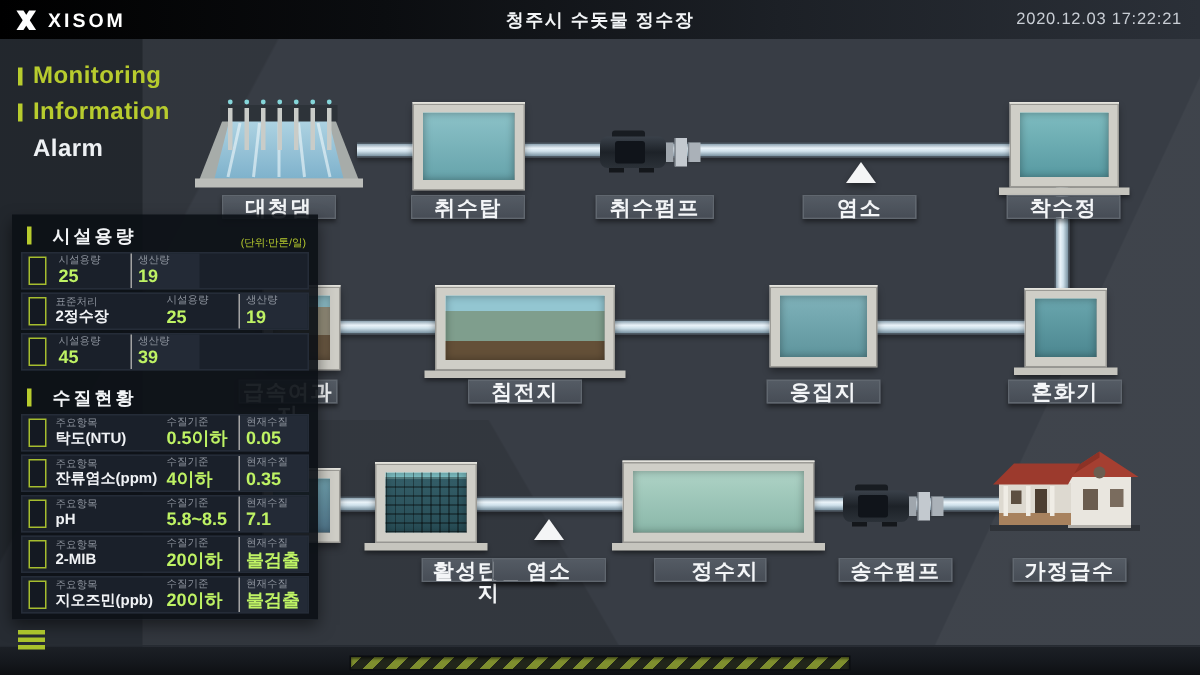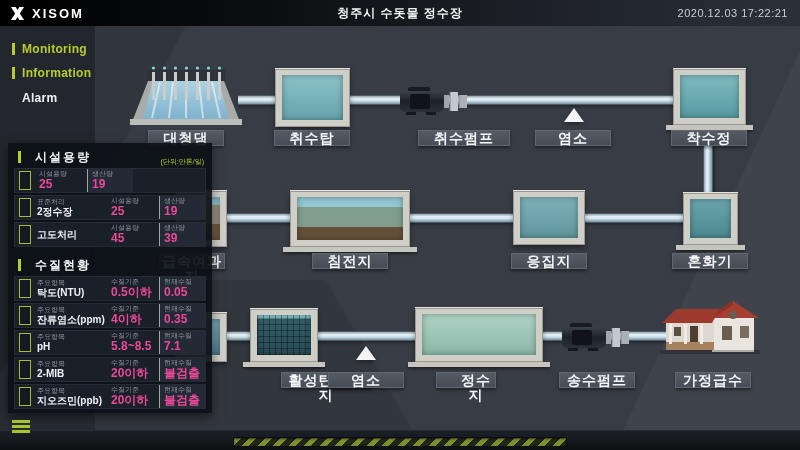--- a/index.html
+++ b/index.html
@@ -24,21 +24,21 @@
   .brand{display:flex;align-items:center;gap:7px;margin-left:10px;}
   .brand-name{color:#fff;font-weight:bold;font-size:13px;letter-spacing:2px;}
   .title{position:absolute;left:0;right:0;text-align:center;color:#f2f4f6;
     font-size:12px;font-weight:bold;letter-spacing:1px;}
   .datetime{position:absolute;right:12px;color:#c9ced5;font-size:11px;letter-spacing:.5px;}
 
   
   .side-item{position:absolute;left:12px;display:flex;align-items:center;gap:7px;z-index:25;cursor:pointer;}
   .side-bar{width:3px;height:12px;background:#b8cc2e;}
   .side-bar.hidden{visibility:hidden;}
-  .side-label{font-size:12px;font-weight:bold;letter-spacing:.3px;}
+  .side-label{font-size:16px;font-weight:bold;letter-spacing:.3px;}
   .side-label.on{color:#b8cc2e;}
   .side-label.off{color:#eef1f4;}
 
   
   .pipe-h{position:absolute;height:10px;z-index:1;
     background:linear-gradient(180deg,#8fa4b2 0%,#eaf3f9 35%,#cfe1eb 60%,#7b93a2 100%);
     border-top:1px solid #4e5a64;border-bottom:1px solid #4e5a64;
     box-shadow:0 2px 3px rgba(0,0,0,.35);}
   .pipe-v{position:absolute;width:10px;z-index:1;
     background:linear-gradient(90deg,#8fa4b2 0%,#eaf3f9 35%,#cfe1eb 60%,#7b93a2 100%);
@@ -87,21 +87,21 @@
   .unit-note{position:absolute;right:2px;bottom:-2px;color:#b8cc2e;font-size:7px;}
   .prow{flex:none;height:25px;margin-bottom:2px;background:#1a202a;display:flex;align-items:stretch;
     border:1px solid #252c38;}
   .sq{flex:none;width:12px;margin:2px 4px 2px 4px;border:1px solid #a6bd2f;background:#141922;}
   .ncol{flex:1;display:flex;flex-direction:column;justify-content:center;padding-left:2px;min-width:0;}
   .tiny{color:#8d939d;font-size:7px;line-height:8px;white-space:nowrap;}
   .rname{color:#f0f2f5;font-size:10px;font-weight:bold;line-height:11px;white-space:nowrap;}
   .vcol{flex:none;display:flex;flex-direction:column;justify-content:center;padding-left:4px;}
   .vcol.c1{width:52px;}
   .vcol.c2{width:46px;background:#232a36;border-left:1px solid #a3a3a3;}
-  .rval{color:#ec4899;font-size:12px;font-weight:bold;line-height:13px;white-space:nowrap;}
+  .rval{color:#bef264;font-size:12px;font-weight:bold;line-height:13px;white-space:nowrap;}
   .gap{flex:none;height:6px;}
 
   
   .footer{position:absolute;left:0;top:430px;width:800px;height:20px;z-index:15;
     background:linear-gradient(180deg,#1c2026 0%,#15181d 55%,#0d0f12 100%);
     border-top:1px solid #262b32;}
   .hazard{position:absolute;left:233px;top:6px;width:334px;height:10px;
     background:repeating-linear-gradient(135deg,#7f8f2e 0 5px,#22261a 5px 11px);
     border:1px solid #0b0d10;box-shadow:inset 0 1px 2px rgba(0,0,0,.6);}
   .burger{position:absolute;left:12px;top:420px;width:18px;z-index:20;cursor:pointer;}
@@ -214,21 +214,21 @@
   </div>
 
   <div class="tri" style="left:564px;top:108px;"></div>
 
   <div class="tank ped" style="left:673px;top:68px;width:73px;height:57px;">
     <div class="water w-teal2"></div>
   </div>
 
   <div class="plabel" style="left:148px;top:130px;width:76px;">대청댐</div>
   <div class="plabel" style="left:274px;top:130px;width:76px;">취수탑</div>
-  <div class="plabel" style="left:418px;top:130px;width:92px;">취수펌프</div>
+  <div class="plabel" style="left:397px;top:130px;width:79px;">취수펌프</div>
   <div class="plabel" style="left:535px;top:130px;width:76px;">염소</div>
   <div class="plabel" style="left:671px;top:130px;width:76px;">착수정</div>
 
   <div class="tank" style="left:175px;top:190px;width:52px;height:57px;">
     <div class="water w-filter"></div>
   </div>
   <div class="tank ped" style="left:290px;top:190px;width:120px;height:57px;">
     <div class="water w-sed"></div>
   </div>
   <div class="tank" style="left:513px;top:190px;width:72px;height:55px;">
@@ -291,21 +291,21 @@
       <rect x="24" y="26" width="3" height="20" fill="#efece5"></rect>
       <rect x="40" y="26" width="3" height="20" fill="#efece5"></rect>
       <rect x="30" y="28" width="8" height="16" fill="#4c3e31"></rect>
       <rect x="14" y="29" width="7" height="9" fill="#5d4f41"></rect>
       <rect x="0" y="52" width="100" height="4" fill="rgba(0,0,0,.25)"></rect>
     </svg>
   </div>
 
   <div class="plabel" style="left:240px;top:372px;width:90px;margin-left:41px;">활성탄흡착지</div>
   <div class="plabel" style="left:328px;top:372px;width:76px;">염소</div>
-  <div class="plabel" style="left:436px;top:372px;width:60px;padding-left:20px;">정수지</div>
+  <div class="plabel" style="left:436px;top:372px;width:75px;padding-left:20px;">정수지</div>
   <div class="plabel" style="left:559px;top:372px;width:76px;">송수펌프</div>
   <div class="plabel" style="left:675px;top:372px;width:76px;">가정급수</div>
 
   <div class="panel">
 
     <div class="sec-hdr">
       <span class="bar"></span>
       <span class="sec-title">시설용량</span>
       <span class="unit-note">(단위:만톤/일)</span>
     </div>
@@ -333,24 +333,20 @@
         <span class="rval">25</span>
       </div>
       <div class="vcol c2">
         <span class="tiny">생산량</span>
         <span class="rval">19</span>
       </div>
     </div>
 
     <div class="prow">
       <span class="sq"></span>
-      <div class="ncol">
-        <span class="tiny"></span>
-        <span class="rname">고도처리</span>
-      </div>
       <div class="vcol c1">
         <span class="tiny">시설용량</span>
         <span class="rval">45</span>
       </div>
       <div class="vcol c2">
         <span class="tiny">생산량</span>
         <span class="rval">39</span>
       </div>
     </div>
 

